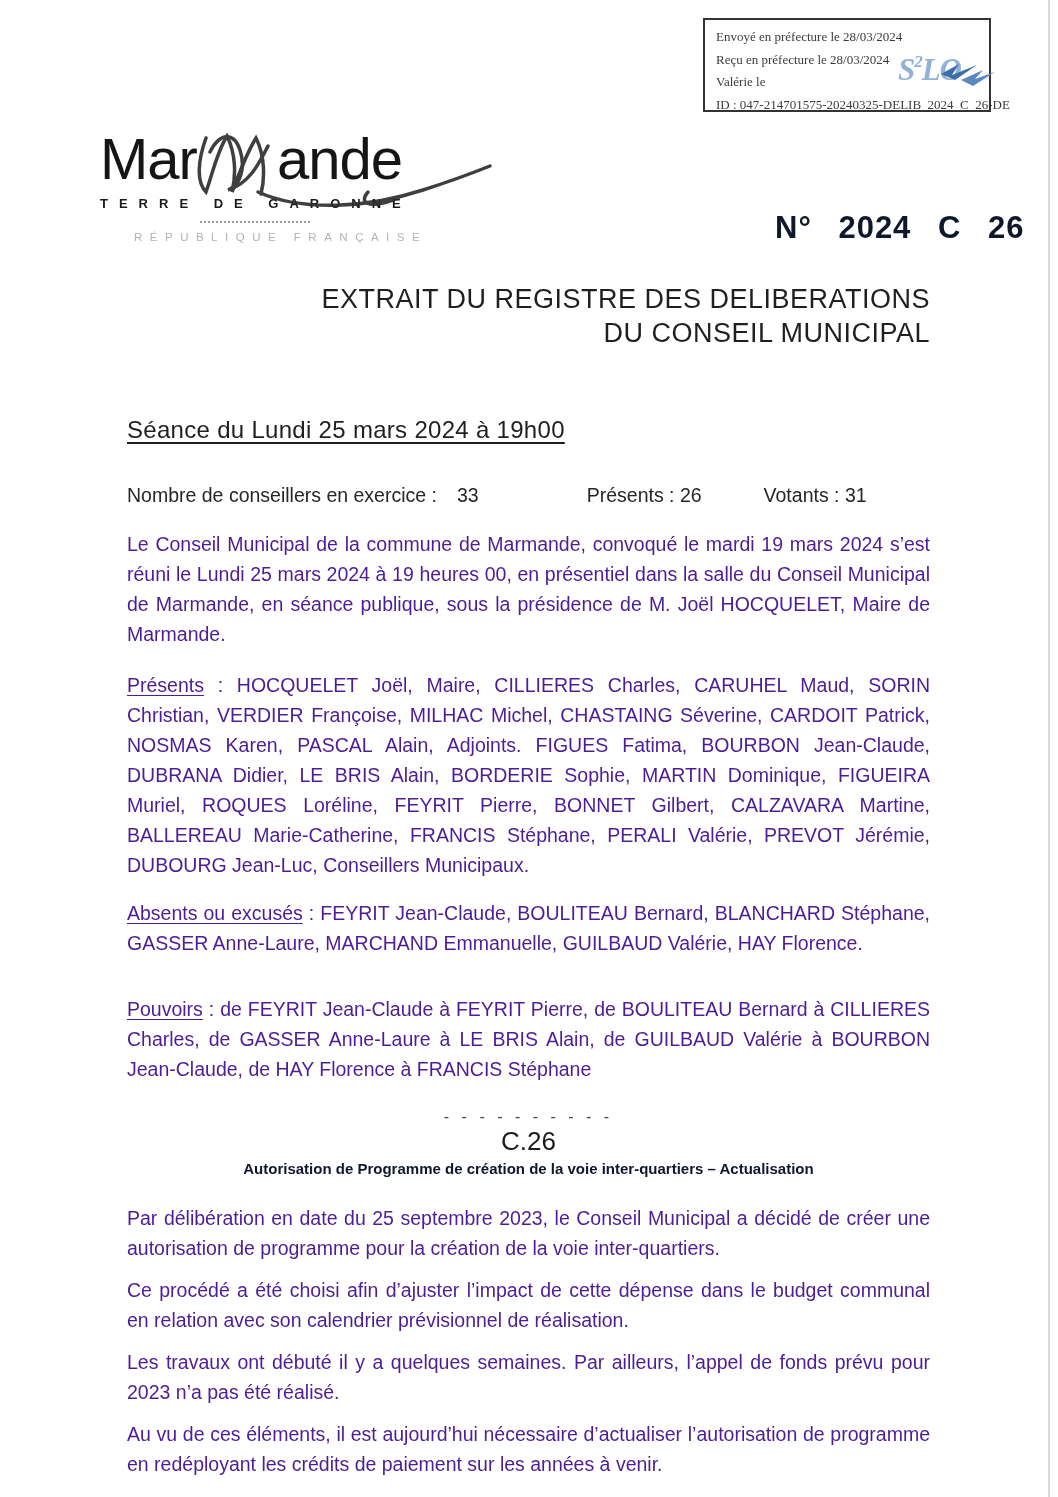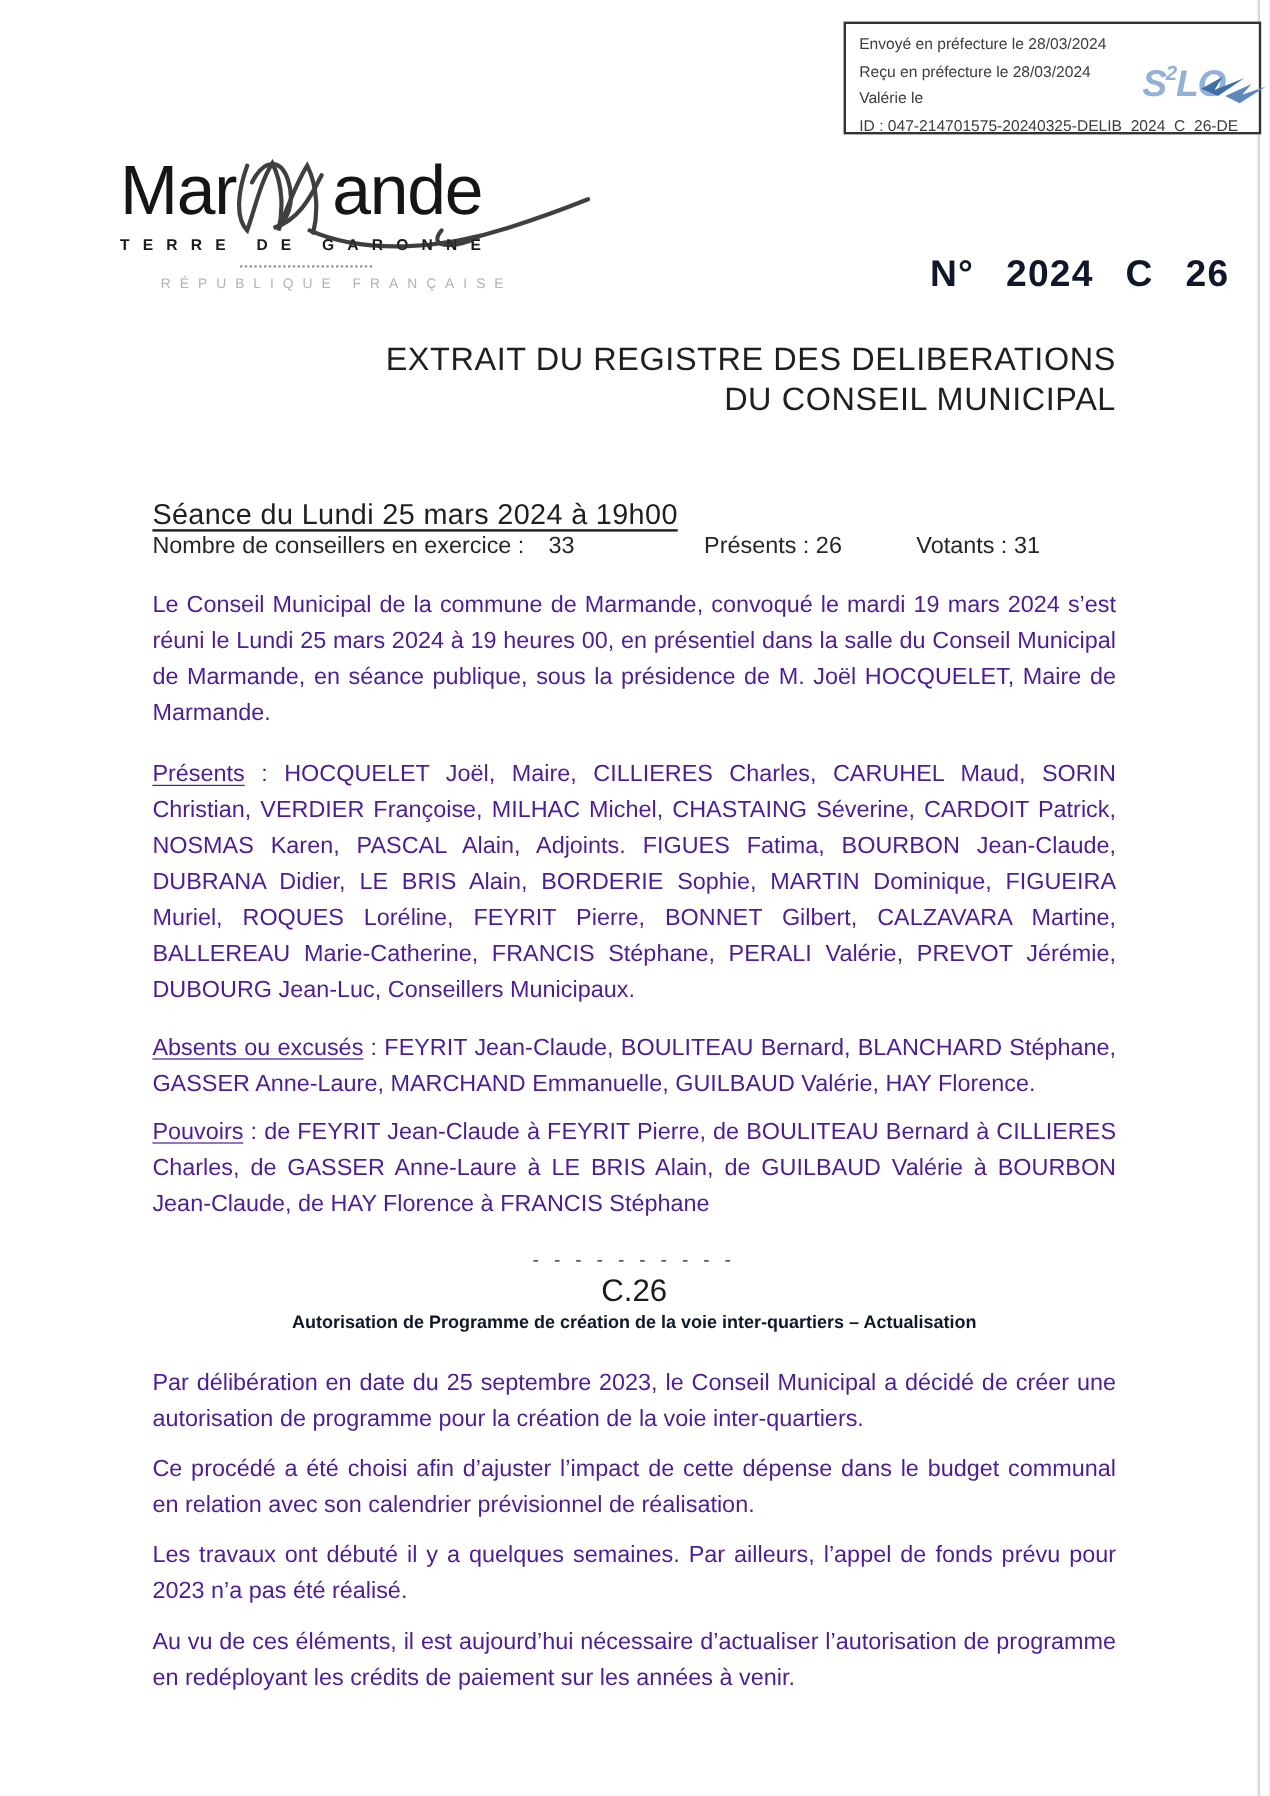--- a/index.html
+++ b/index.html
@@ -10,24 +10,24 @@
     font-family:"Liberation Sans", sans-serif;
     color:#262626;
     overflow:hidden;
     margin:0 auto;
   }
   
   .scan-edge{position:absolute;top:0;right:8px;width:2px;height:100%;background:#d7dad8;}
 
   
   .stamp{
-    position:absolute;left:703px;top:18px;width:348px;height:94px;
+    position:absolute;left:703px;top:18px;width:288px;height:94px;
     border:2px solid #333;background:#fff;
     padding:6px 0 0 11px;box-sizing:border-box;
-    font-size:13px;line-height:22.5px;color:#3c3c3c;
+    font-size:13px;line-height:22.5px;color:#3c3c3c;font-family:Liberation Serif, serif;
   }
   .stamp .line{white-space:nowrap;}
   .s2lo{
     position:absolute;right:28px;top:33px;
     font-style:italic;font-weight:bold;font-size:31px;
     color:#92b1d8;letter-spacing:-1px;
   }
   .s2lo sup{font-size:17px;position:relative;top:-2px;}
   .s2lo-swoosh{position:absolute;right:-36px;top:9px;}
 
@@ -61,21 +61,21 @@
   .doc-title{
     text-align:right;font-size:27px;font-weight:400;color:#1f1f1f;
     line-height:34px;letter-spacing:0.5px;margin:0;
   }
   .session{
     text-align:left;font-size:24px;color:#1f1f1f;
     margin-top:66px;letter-spacing:0.3px;
   }
   .session span{text-decoration:underline;text-underline-offset:4px;}
 
-  .counts{font-size:19.5px;white-space:nowrap;}
+  .counts{margin-top:40px;font-size:19.5px;white-space:nowrap;}
   .counts .c-val{margin-left:20px;}
   .counts .c-presents{margin-left:108px;}
   .counts .c-votants{margin-left:62px;}
 
   p.body{
     font-size:19.5px;line-height:30px;text-align:justify;
     margin:14px 0 0 0;color:#4c1d95;
   }
   p.body .lbl{text-decoration:underline;text-underline-offset:3px;}
   .sep{
@@ -141,21 +141,21 @@
     <div class="counts">
       <span>Nombre de conseillers en exercice :</span><span class="c-val">33</span><span class="c-presents">Présents : 26</span><span class="c-votants">Votants :  31</span>
     </div>
 
     <p class="body" style="margin-top:22px">Le Conseil Municipal de la commune de Marmande, convoqué le mardi 19 mars 2024 s’est réuni le Lundi 25 mars 2024 à 19 heures 00, en présentiel dans la salle du Conseil Municipal de Marmande, en séance publique, sous la présidence de M. Joël HOCQUELET, Maire de Marmande.</p>
 
     <p class="body" style="margin-top:21px"><span class="lbl">Présents</span><span> : HOCQUELET Joël, Maire, CILLIERES Charles, CARUHEL Maud, SORIN Christian, VERDIER Françoise, MILHAC Michel, CHASTAING Séverine, CARDOIT Patrick, NOSMAS Karen, PASCAL Alain, Adjoints. FIGUES Fatima, BOURBON Jean-Claude, DUBRANA Didier, LE BRIS Alain, BORDERIE Sophie, MARTIN Dominique, FIGUEIRA Muriel, ROQUES Loréline, FEYRIT Pierre, BONNET Gilbert, CALZAVARA Martine, BALLEREAU Marie-Catherine, FRANCIS Stéphane, PERALI Valérie, PREVOT Jérémie, DUBOURG Jean-Luc, Conseillers Municipaux.</span></p>
 
     <p class="body" style="margin-top:18px"><span class="lbl">Absents ou excusés</span><span> : FEYRIT Jean-Claude, BOULITEAU Bernard, BLANCHARD Stéphane, GASSER Anne-Laure, MARCHAND Emmanuelle, GUILBAUD Valérie, HAY Florence.</span></p>
 
-    <p class="body" style="margin-top:10px"><span class="lbl">Pouvoirs</span><span> : de FEYRIT Jean-Claude à FEYRIT Pierre, de BOULITEAU Bernard à CILLIERES Charles, de GASSER Anne-Laure à LE BRIS Alain, de GUILBAUD Valérie à BOURBON Jean-Claude, de HAY Florence à FRANCIS Stéphane</span></p>
+    <p class="body" style="margin-top:36px"><span class="lbl">Pouvoirs</span><span> : de FEYRIT Jean-Claude à FEYRIT Pierre, de BOULITEAU Bernard à CILLIERES Charles, de GASSER Anne-Laure à LE BRIS Alain, de GUILBAUD Valérie à BOURBON Jean-Claude, de HAY Florence à FRANCIS Stéphane</span></p>
 
     <div class="sep">- - - - - - - - - -</div>
 
     <div class="delib-code">C.26</div>
     <div class="delib-heading">Autorisation de Programme de création de la voie inter-quartiers – Actualisation</div>
 
     <div class="delib-paras">
       <p class="body">Par délibération en date du 25 septembre 2023, le Conseil Municipal a décidé de créer une autorisation de programme pour la création de la voie inter-quartiers.</p>
       <p class="body">Ce procédé a été choisi afin d’ajuster l’impact de cette dépense dans le budget communal en relation avec son calendrier prévisionnel de réalisation.</p>
       <p class="body">Les travaux ont débuté il y a quelques semaines. Par ailleurs, l’appel de fonds prévu pour 2023 n’a pas été réalisé.</p>

